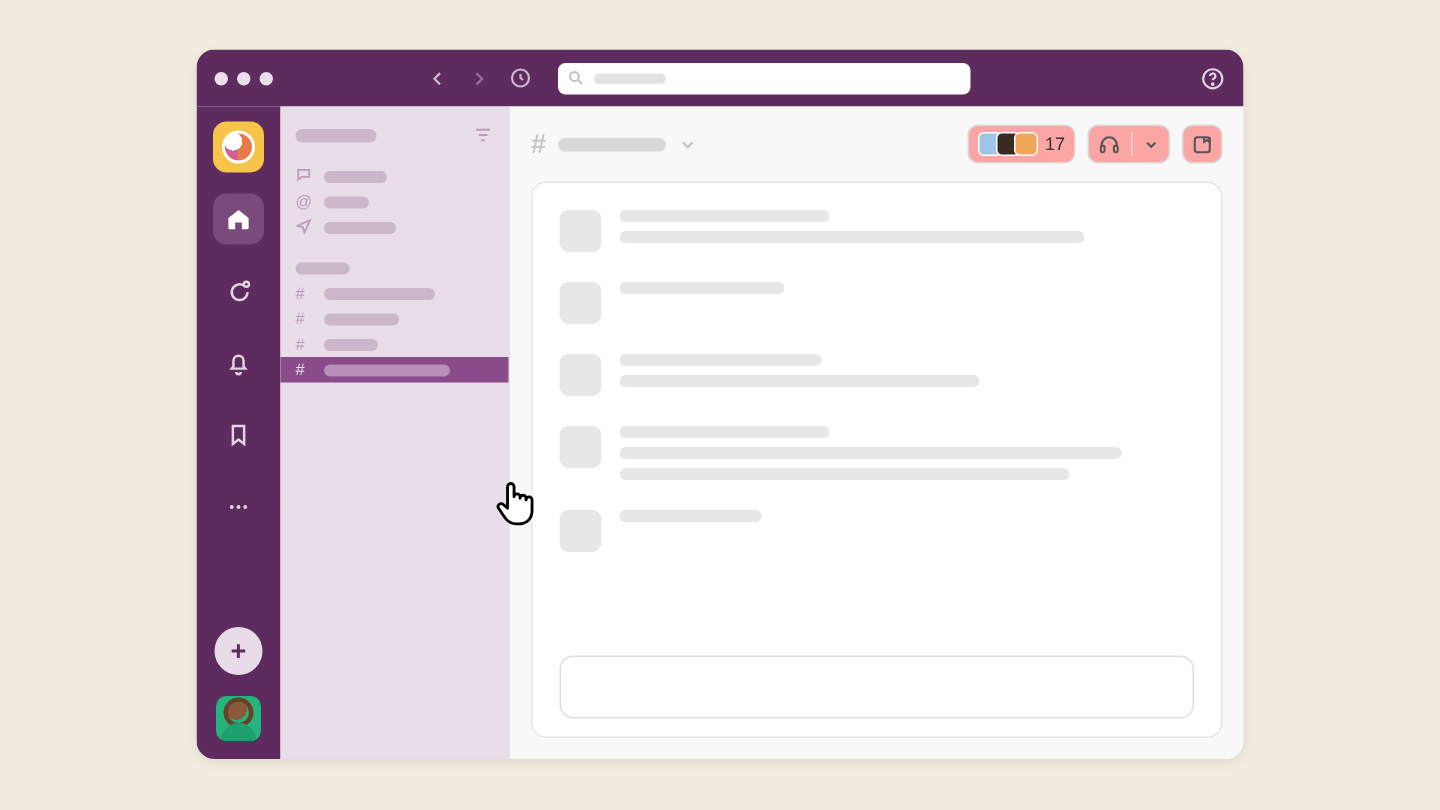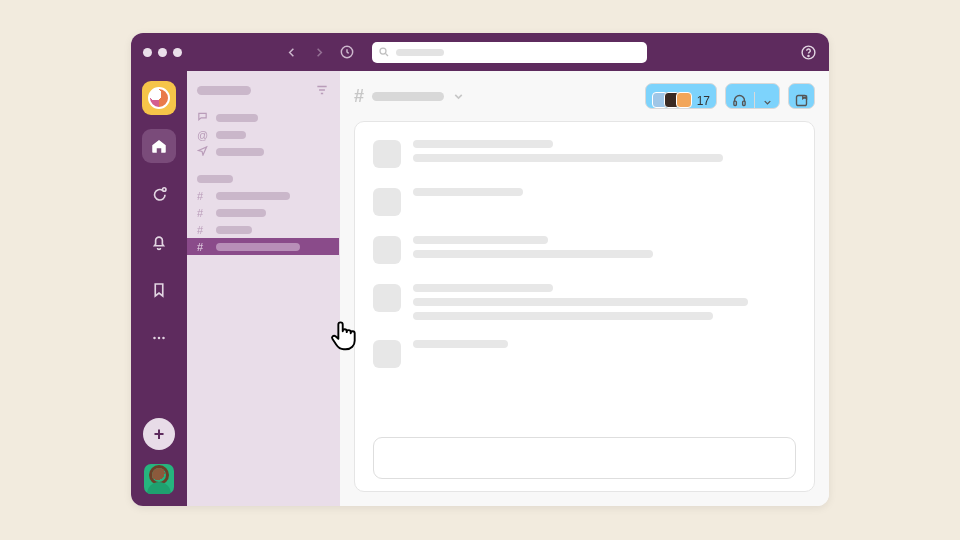--- a/index.html
+++ b/index.html
@@ -75,22 +75,22 @@
   .sb-row.selected .ph { background:#b88fb8; }
   .sb-row.selected .sym { color:#e9d9e9; }
   .sb-section { height:10px; }
   
   .main { flex:1; display:flex; flex-direction:column; background:#f8f8f8; padding:10px 14px 14px 14px; min-width:0; }
   .chan-head { display:flex; align-items:center; gap:8px; height:30px; }
   .chan-head .hash { color:#c7c7c7; font-size:18px; font-weight:700; }
   .chan-head .chev { color:#c7c7c7; }
   .head-spacer { flex:1; }
   .pill {
-    height:26px; border:1.5px solid #d9d9d9; border-radius:7px; background:#7dd3fc;
-    display:flex; align-items:flex-end; padding:0 6px; gap:5px;
+    height:26px; border:1.5px solid #d9d9d9; border-radius:7px; background:#fca5a5;
+    display:flex; align-items:center; padding:0 6px; gap:5px;
   }
   .faces { display:flex; }
   .face { width:16px; height:16px; border-radius:4px; border:1.5px solid #fff; margin-left:-4px; }
   .face:first-child { margin-left:0; }
   .count { font-size:12px; color:#333; font-weight:500; }
   .hp svg { color:#555; }
   .divider-v { width:1px; height:16px; background:#d9d9d9; margin:0 2px; }
   .content {
     flex:1; margin-top:10px; border:1.5px solid #e5e5e5; border-radius:10px; background:#fff;
     display:flex; flex-direction:column; padding:18px 18px 12px 18px; gap:20px; min-height:0;

